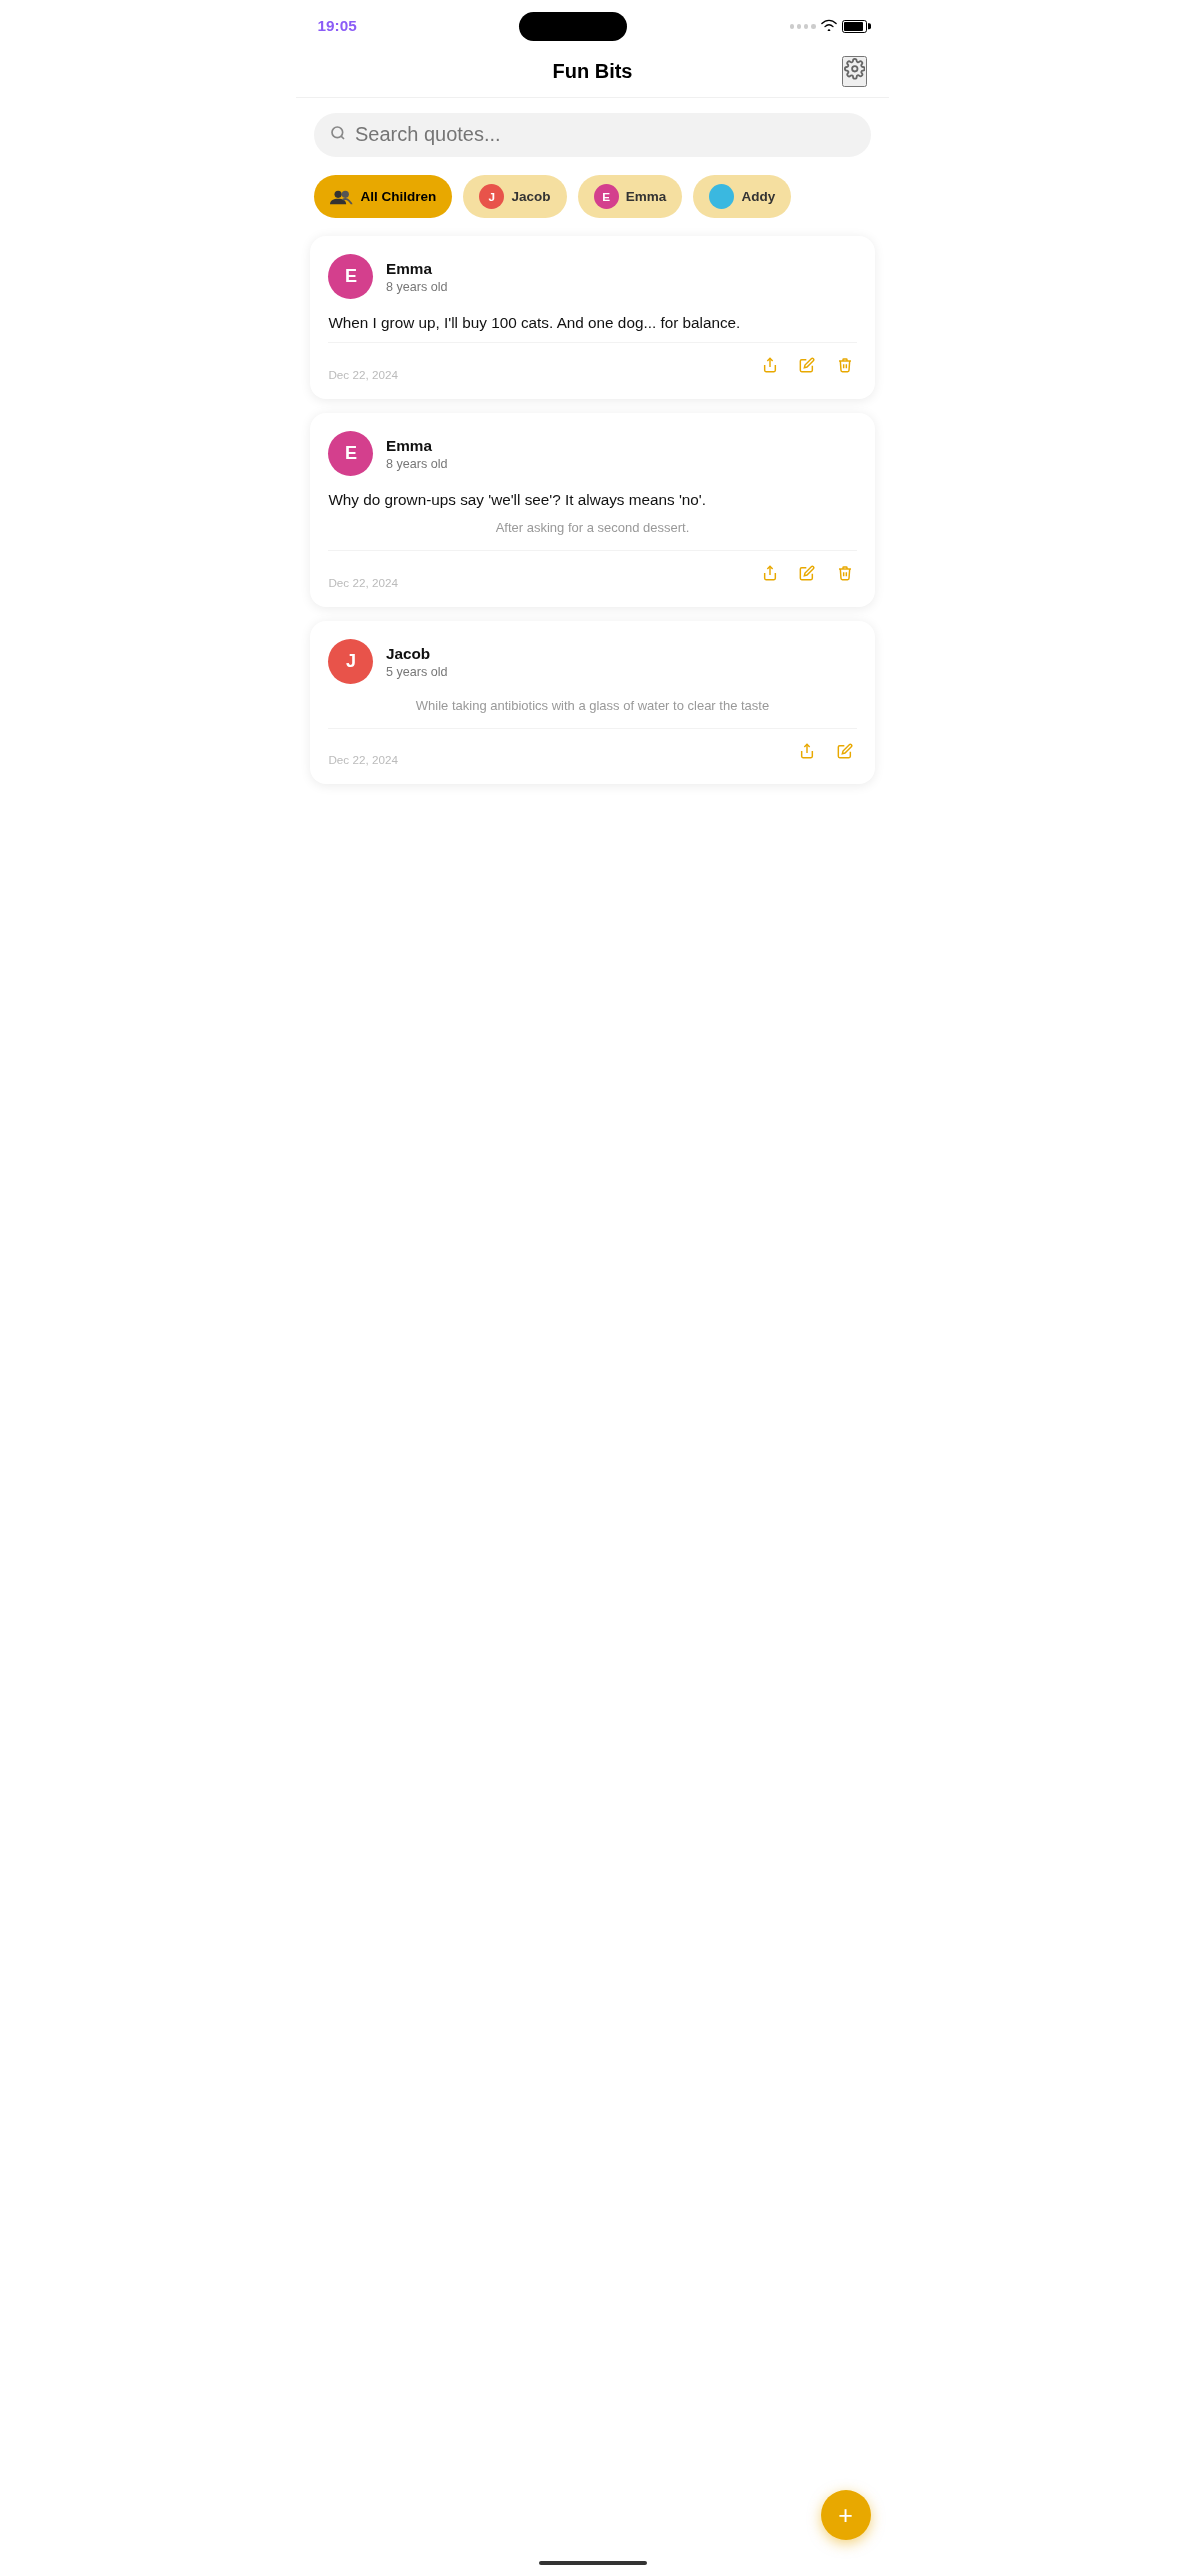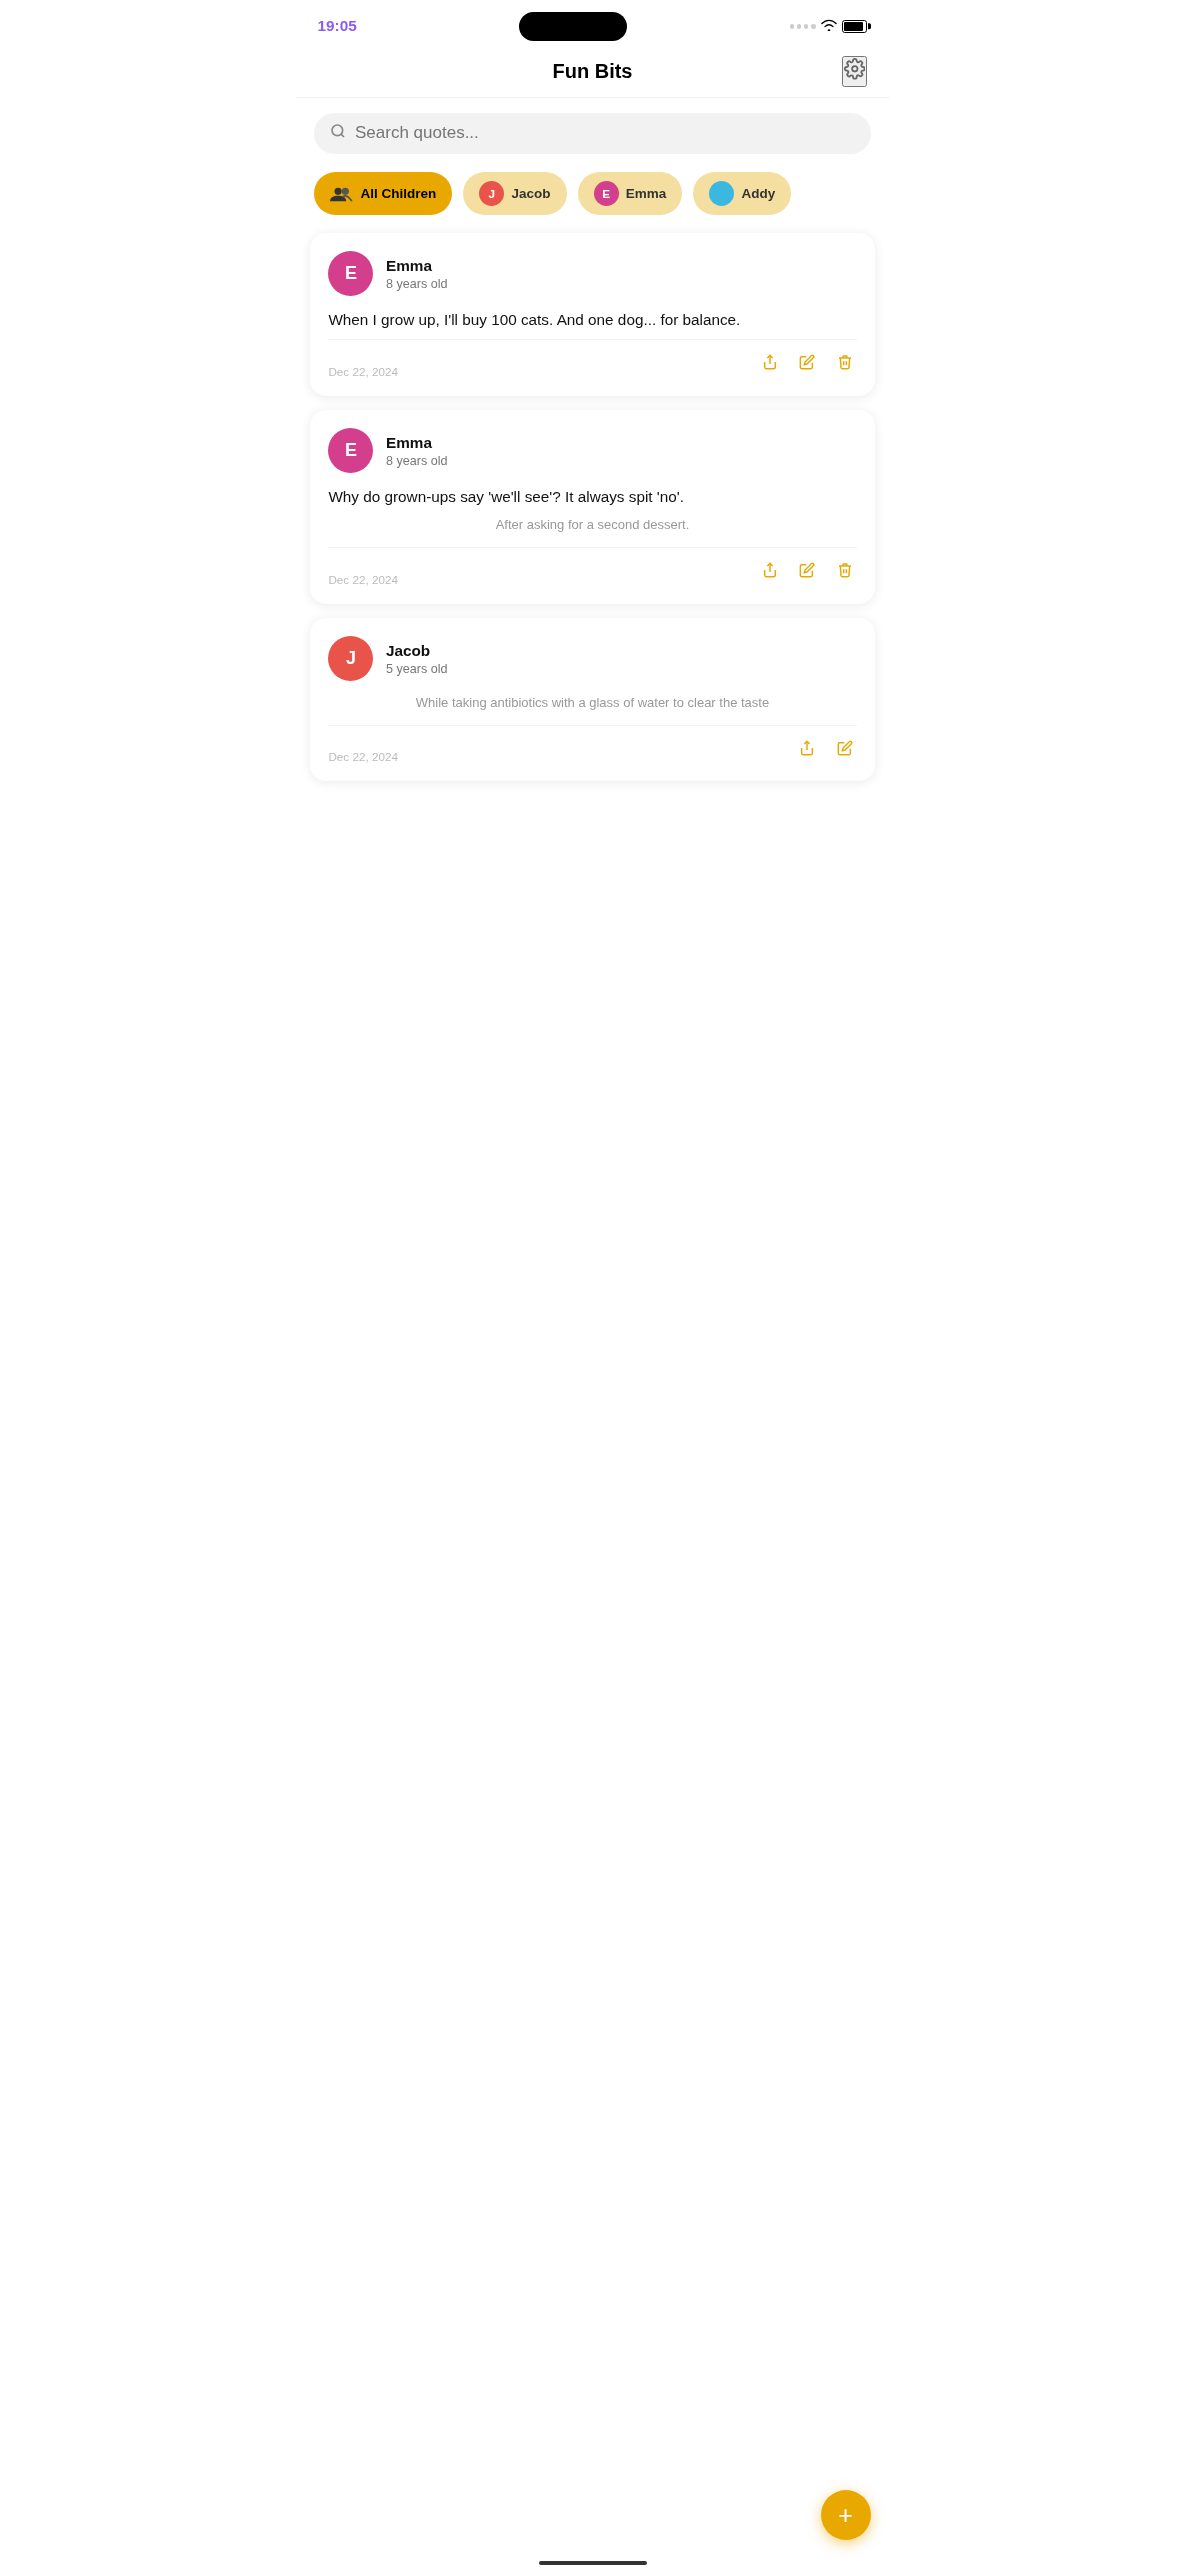--- a/index.html
+++ b/index.html
@@ -117,21 +117,21 @@
     }
     .search-icon-svg {
       color: #888;
       font-size: 16px;
       flex-shrink: 0;
     }
     .search-input {
       background: transparent;
       border: none;
       outline: none;
-      font-size: 17px;
+      font-size: 20px;
       color: #888;
       width: 100%;
     }
 
     
     .filter-chips {
       display: flex;
       flex-wrap: wrap;
       gap: 11px;
       padding: 3.6px 18px 18px;
@@ -417,21 +417,21 @@
   </div>
 
   <div class="quote-card">
     <div class="quote-card-header">
       <div class="quote-avatar emma">E</div>
       <div>
         <div class="quote-name">Emma</div>
         <div class="quote-age">8 years old</div>
       </div>
     </div>
-    <div class="quote-text">Why do grown-ups say 'we'll see'? It always spit 'no'.</div>
+    <div class="quote-text">Why do grown-ups say 'we'll see'? It always means 'no'.</div>
     <div class="quote-context">After asking for a second dessert.</div>
     <div class="quote-footer">
       <span class="quote-date">Dec 22, 2024</span>
       <div class="quote-actions">
         <button class="action-btn" title="Share">
           <svg width="16" height="16" viewBox="0 0 24 24" fill="none" stroke="#e8a800" stroke-width="2.2">
             <path d="M4 12v8a2 2 0 0 0 2 2h12a2 2 0 0 0 2-2v-8"></path>
             <polyline points="16 6 12 2 8 6"></polyline>
             <line x1="12" y1="2" x2="12" y2="15"></line>
           </svg>

